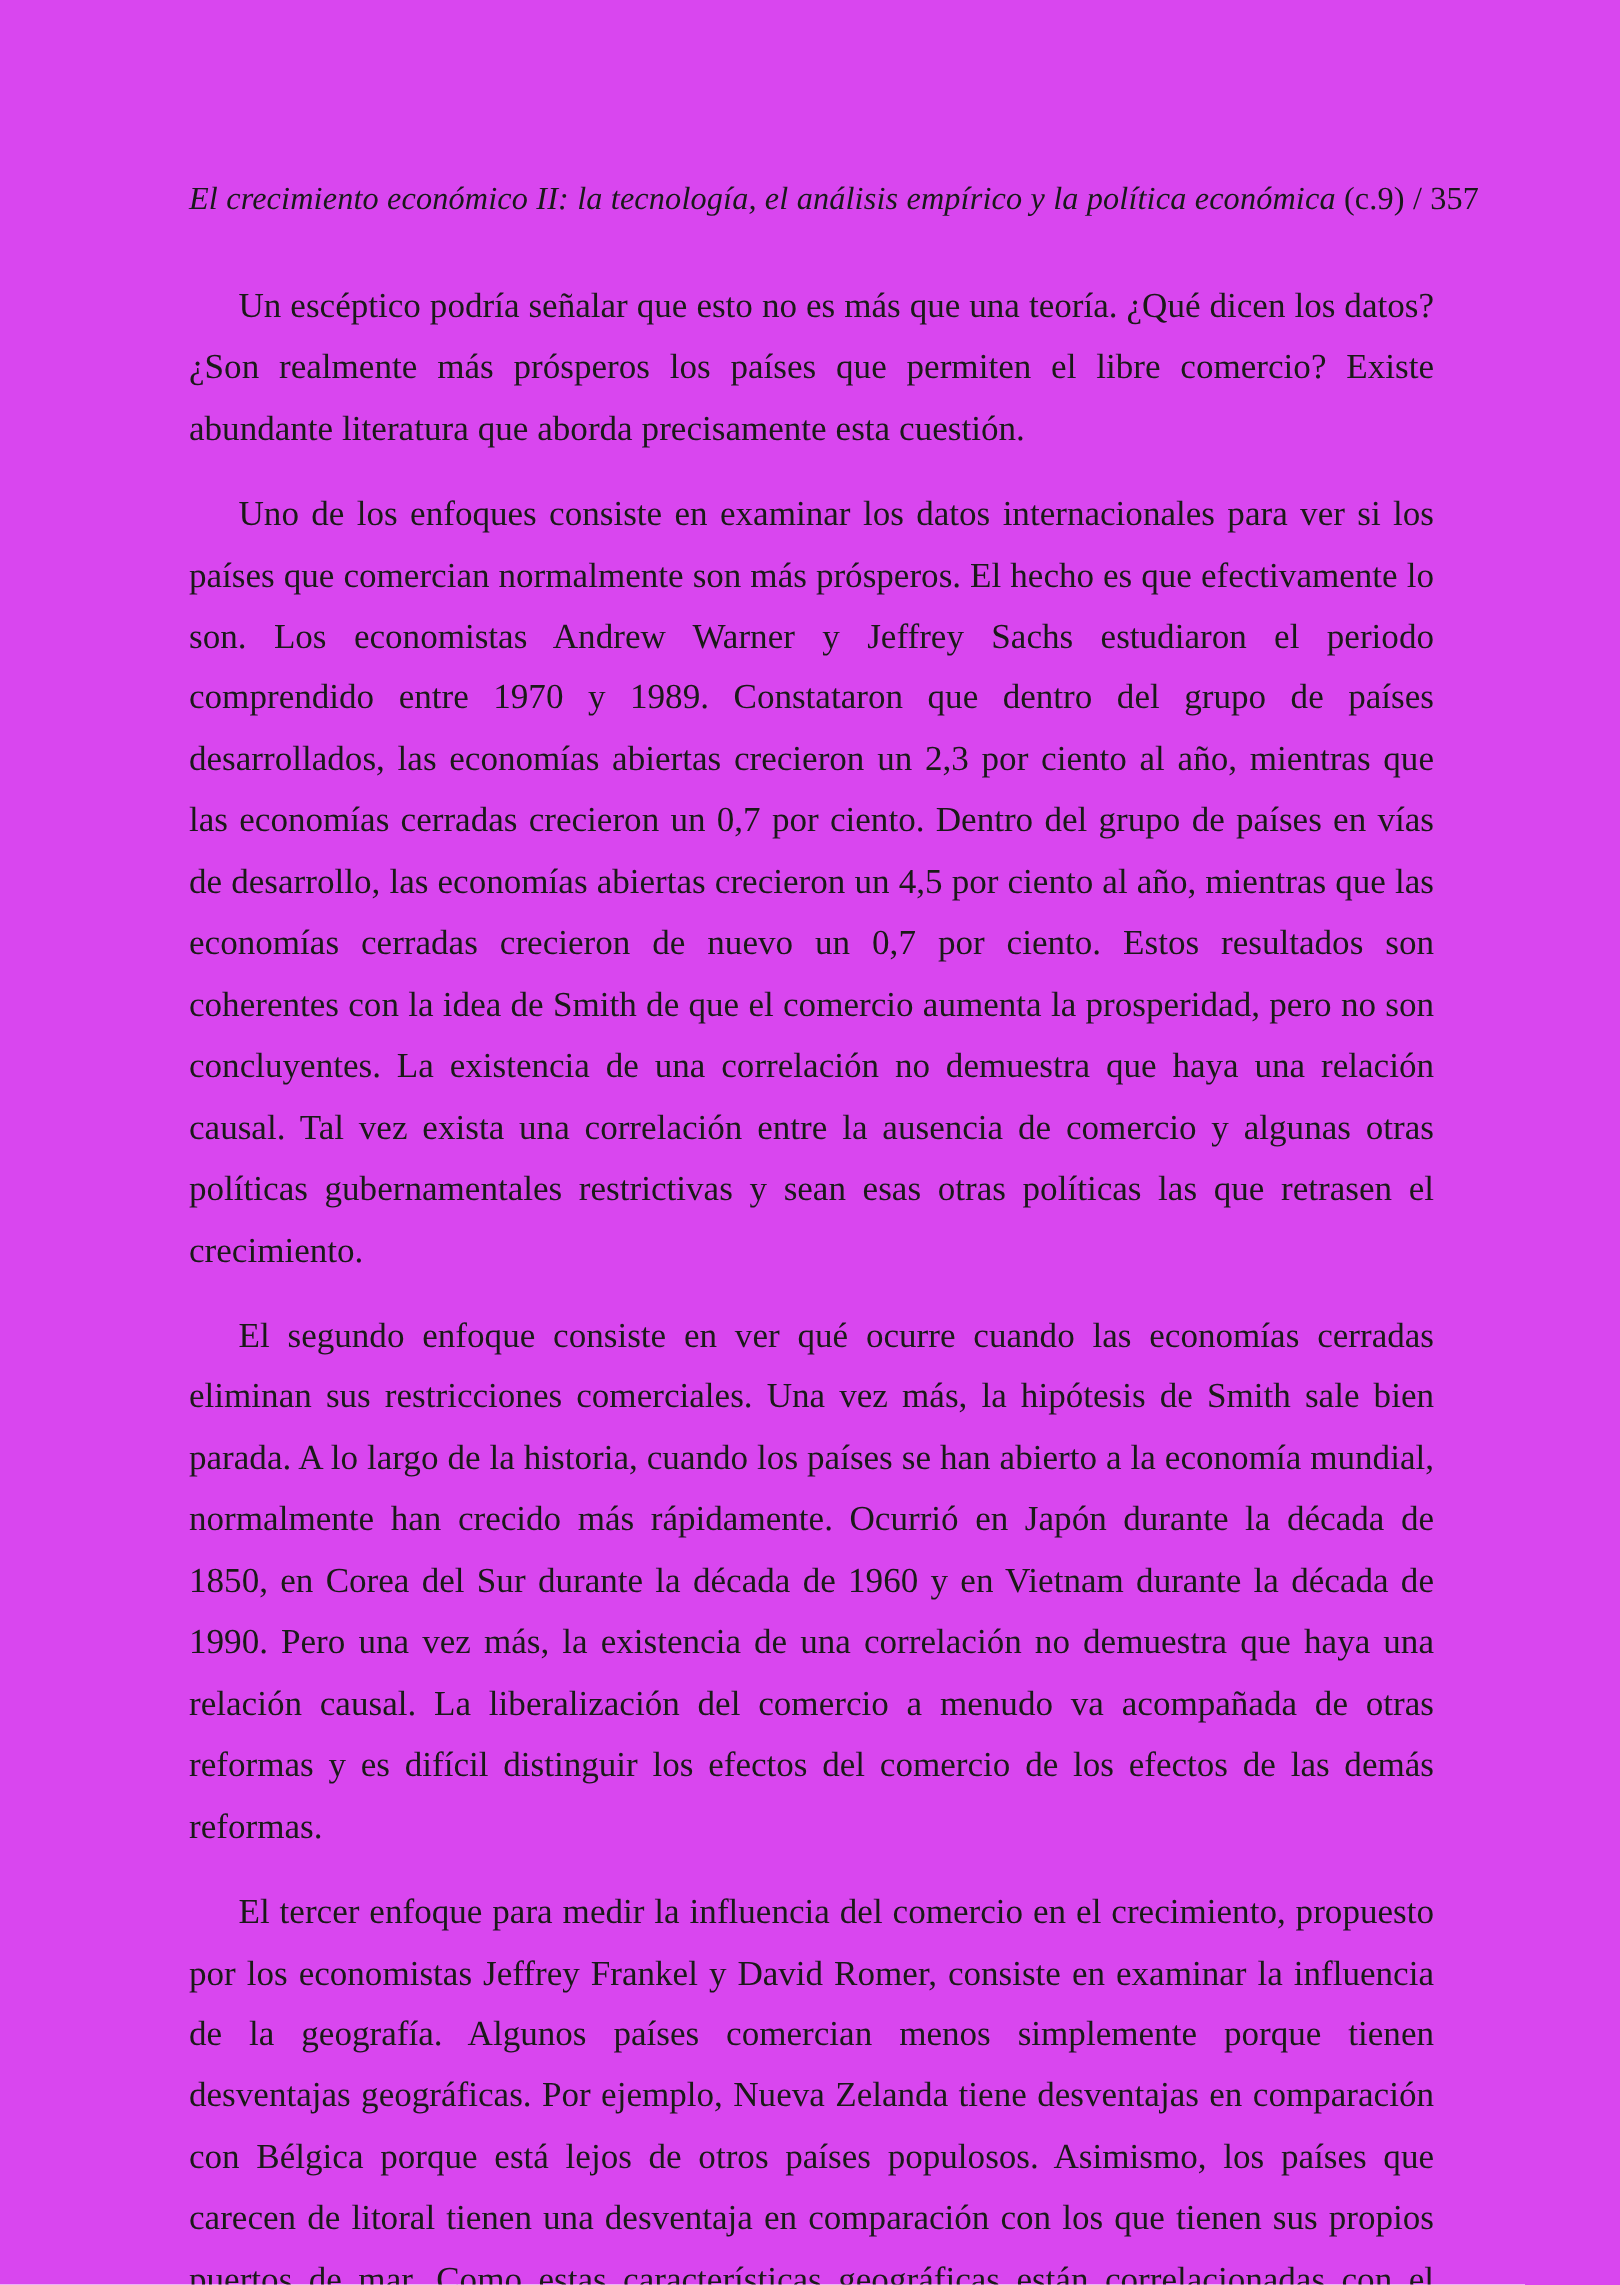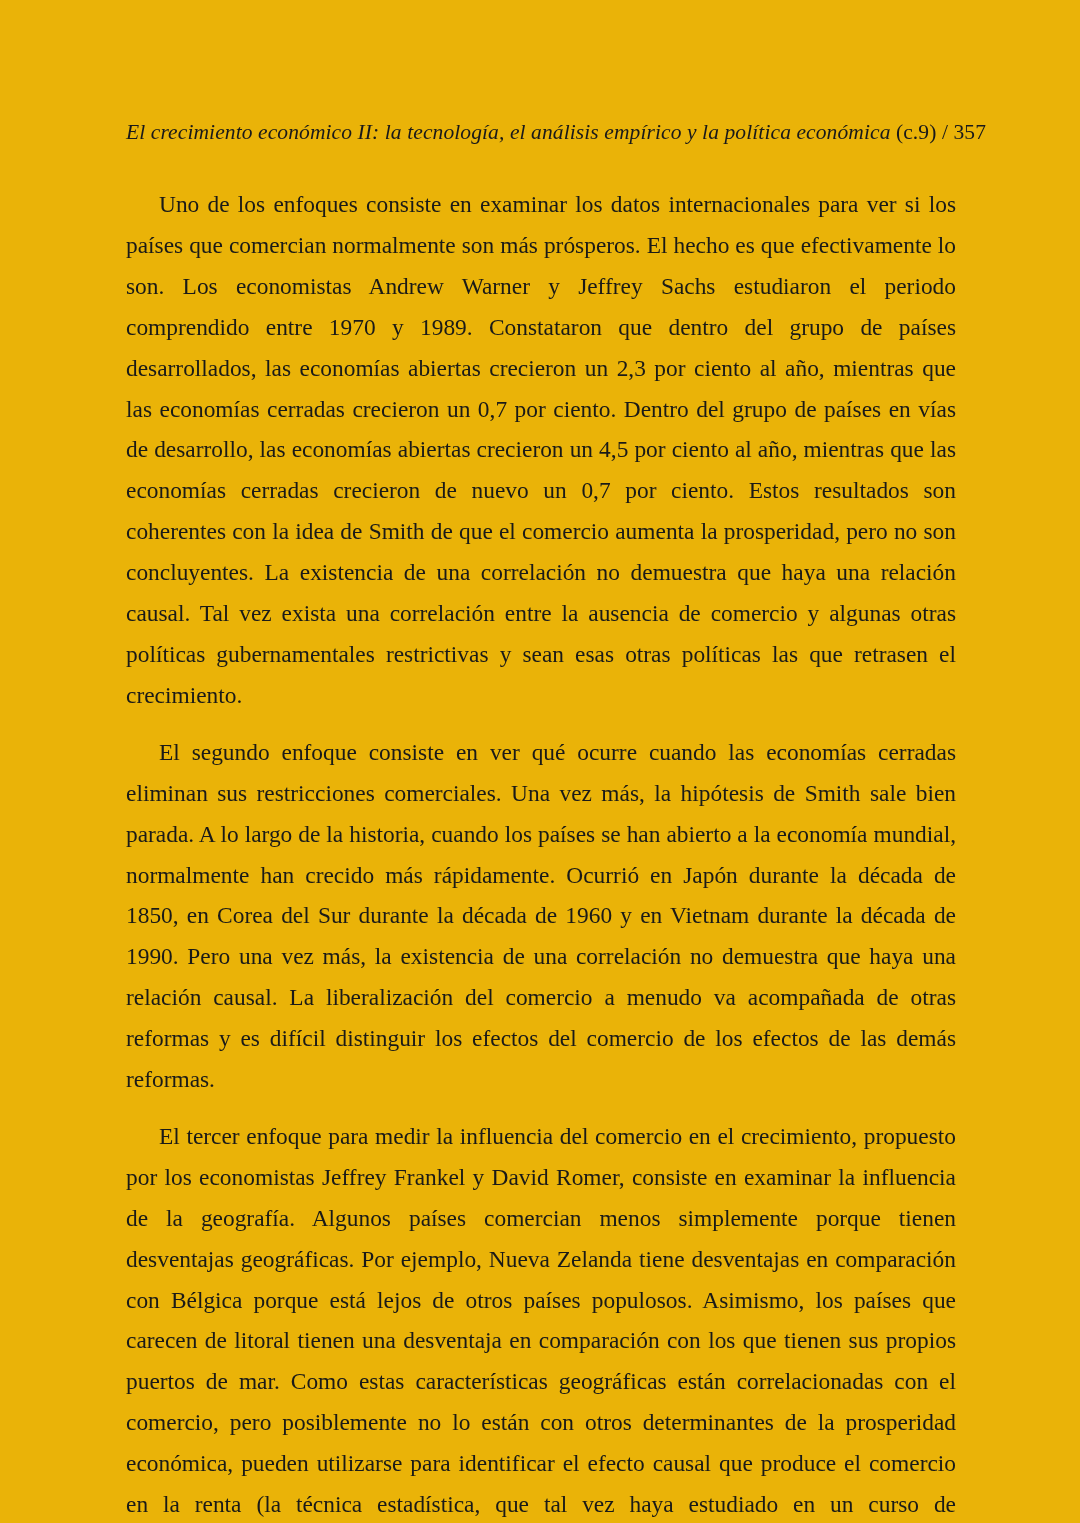--- a/index.html
+++ b/index.html
@@ -15,21 +15,21 @@
     overflow: hidden;
     font-family: "Liberation Serif", "DejaVu Serif", serif;
     color: #1a1a18;
     -webkit-font-smoothing: antialiased;
   }
   .page {
     position: absolute;
     left: 0; top: 0;
     width: 1080px;
     height: 1523px;
-    background: #eab308;
+    background: #d946ef;
   }
   .running-head {
     position: absolute;
     left: 126px;
     top: 117px;
     width: 828px;
     text-align: right;
     font-size: 21.5px;
     line-height: 30px;
     letter-spacing: 0.1px;
@@ -67,20 +67,21 @@
 <body>
 
 <div class="page">
 
   <div class="running-head">
     <span class="rh-title">El crecimiento económico II: la tecnología, el análisis empírico y la política económica</span><span class="rh-folio"> (c.9) / 357</span>
   </div>
 
   <div class="textblock">
 
+    <p class="para">Un escéptico podría señalar que esto no es más que una teoría. ¿Qué dicen los datos? ¿Son realmente más prósperos los países que permiten el libre comercio? Existe abundante literatura que aborda precisamente esta cuestión.</p>
 
     <p class="para">Uno de los enfoques consiste en examinar los datos internacionales para ver si los países que comercian normalmente son más prósperos. El hecho es que efectivamente lo son. Los economistas Andrew Warner y Jeffrey Sachs estudiaron el periodo comprendido entre 1970 y 1989. Constataron que dentro del grupo de países desarrollados, las economías abiertas crecieron un 2,3 por ciento al año, mientras que las economías cerradas crecieron un 0,7 por ciento. Dentro del grupo de países en vías de desarrollo, las economías abiertas crecieron un 4,5 por ciento al año, mientras que las economías cerradas crecieron de nuevo un 0,7 por ciento. Estos resultados son coherentes con la idea de Smith de que el comercio aumenta la prosperidad, pero no son concluyentes. La existencia de una correlación no demuestra que haya una relación causal. Tal vez exista una correlación entre la ausencia de comercio y algunas otras políticas gubernamentales restrictivas y sean esas otras políticas las que retrasen el crecimiento.</p>
 
     <p class="para">El segundo enfoque consiste en ver qué ocurre cuando las economías cerradas eliminan sus restricciones comerciales. Una vez más, la hipótesis de Smith sale bien parada. A lo largo de la historia, cuando los países se han abierto a la economía mundial, normalmente han crecido más rápidamente. Ocurrió en Japón durante la década de 1850, en Corea del Sur durante la década de 1960 y en Vietnam durante la década de 1990. Pero una vez más, la existencia de una correlación no demuestra que haya una relación causal. La liberalización del comercio a menudo va acompañada de otras reformas y es difícil distinguir los efectos del comercio de los efectos de las demás reformas.</p>
 
     <p class="para">
       <span>El tercer enfoque para medir la influencia del comercio en el crecimiento, propuesto por los economistas Jeffrey Frankel y David Romer, consiste en examinar la influencia de la geografía. Algunos países comercian menos simplemente porque tienen desventajas geográficas. Por ejemplo, Nueva Zelanda tiene desventajas en comparación con Bélgica porque está lejos de otros países populosos. Asimismo, los países que carecen de litoral tienen una desventaja en comparación con los que tienen sus propios puertos de mar. Como estas características geográficas están correlacionadas con el comercio, pero posiblemente no lo están con otros determinantes de la prosperidad económica, pueden utilizarse para identificar el efecto causal que produce el comercio en la renta (la técnica estadística, que tal vez haya estudiado en un curso de econometría, se llama </span>
     </p>
 
   </div>

